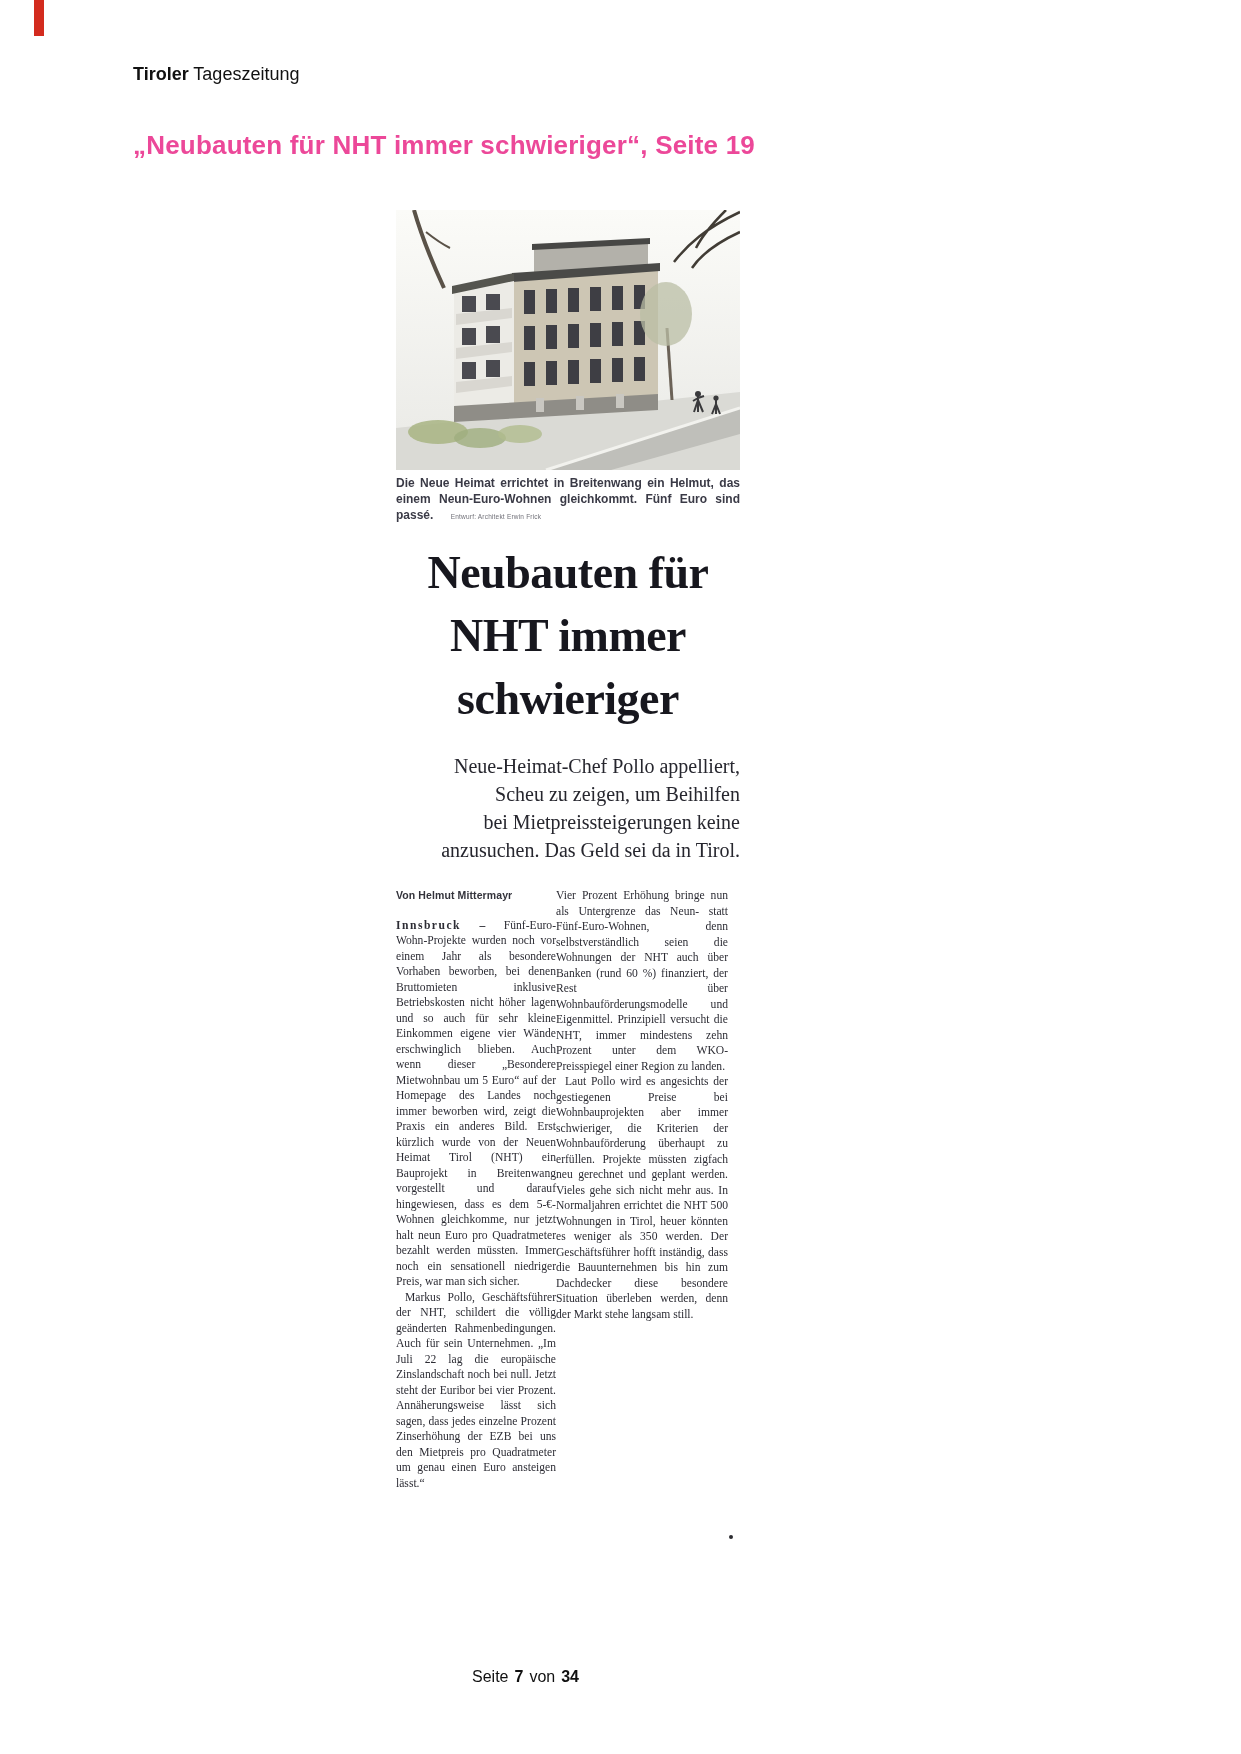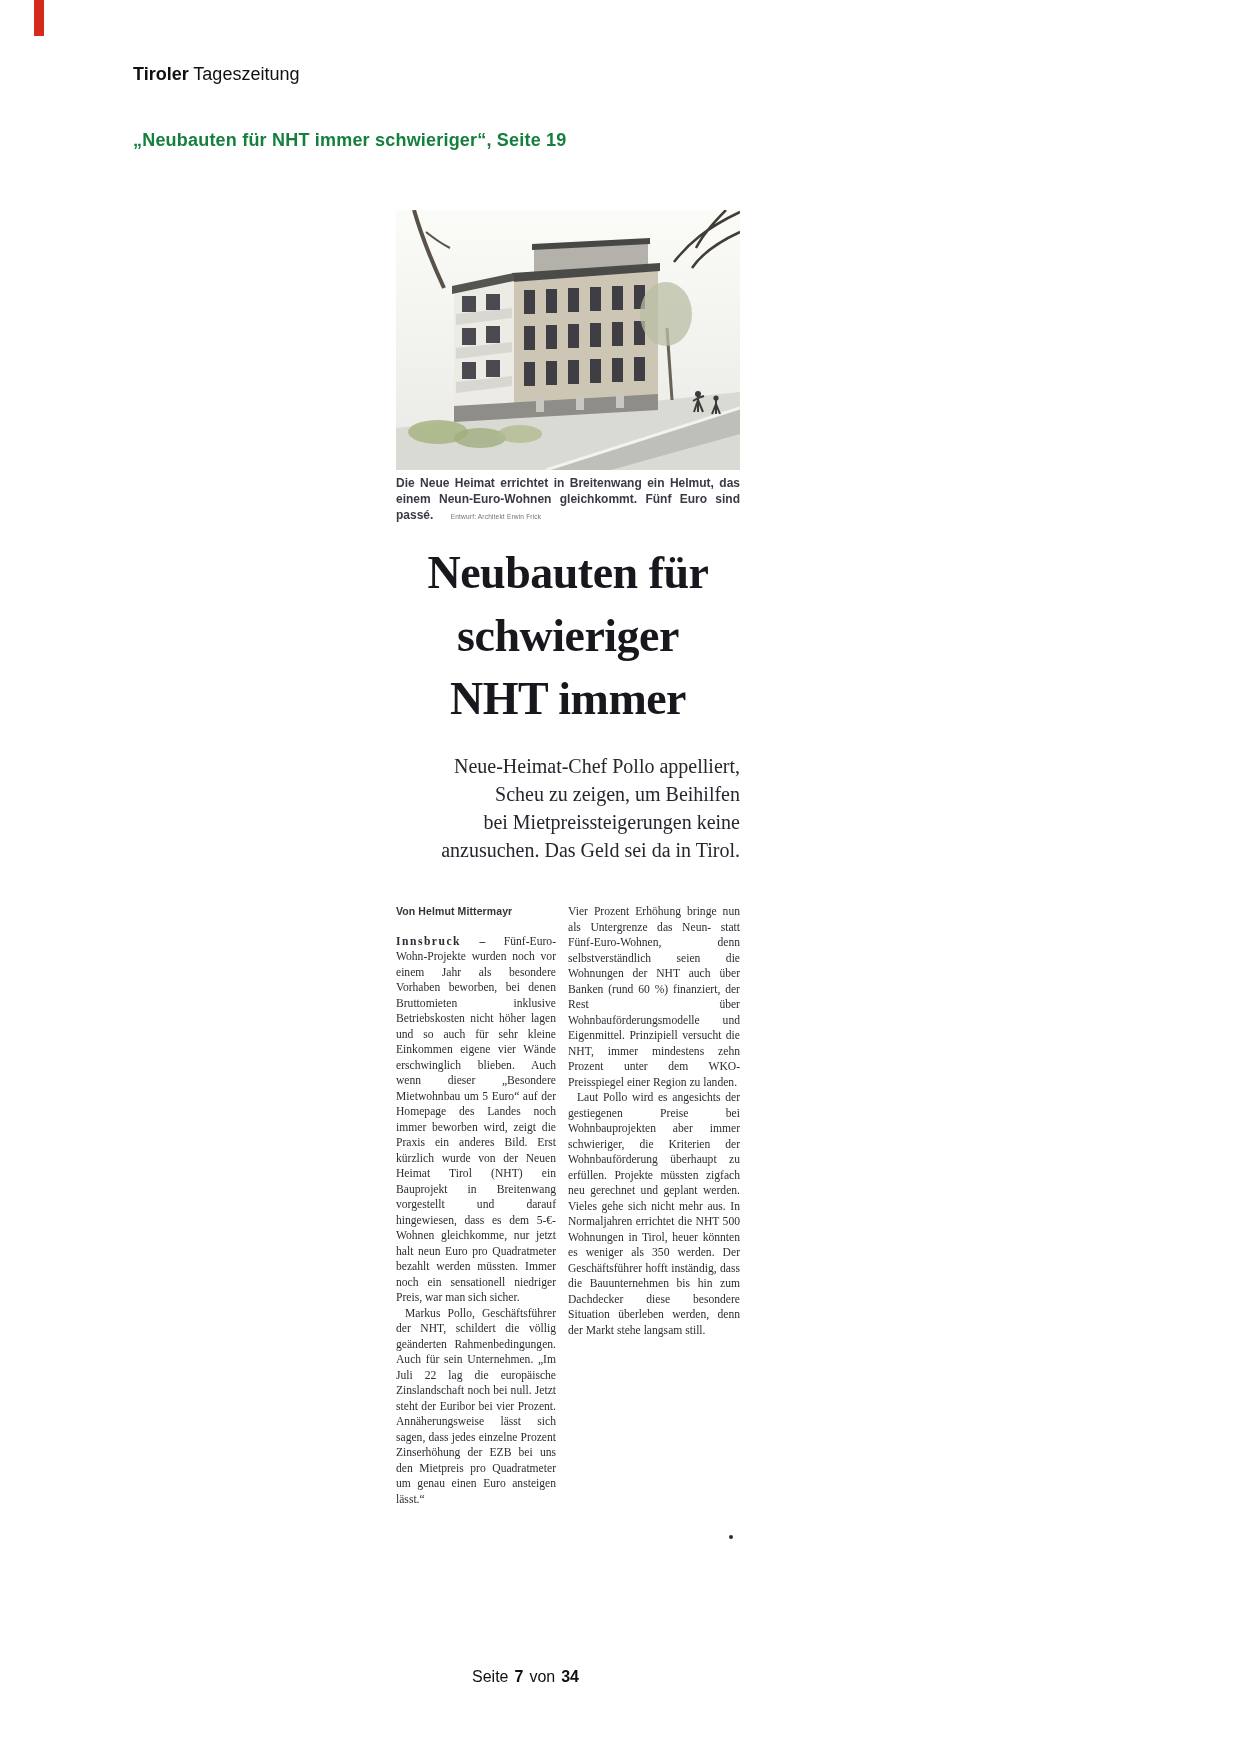--- a/index.html
+++ b/index.html
@@ -6,35 +6,35 @@
   .page{
     position:relative;width:1051px;height:1754px;background:#ffffff;
     font-family:"Liberation Sans",sans-serif;overflow:hidden;
   }
   
   .red-mark{position:absolute;left:34px;top:0;width:10px;height:36px;background:#d32b1e;}
   .speck{position:absolute;left:729px;top:1535px;width:4px;height:4px;background:#2b2b30;border-radius:50%;}
 
   .brand{position:absolute;left:133px;top:64px;font-size:18px;color:#111;}
   .brand b{font-weight:bold;}
-  .doc-title{position:absolute;left:133px;top:130px;font-size:18px;font-weight:bold;color:#15803d;letter-spacing:.2px;}
+  .doc-title{position:absolute;left:133px;top:130px;font-size:26px;font-weight:bold;color:#ec4899;letter-spacing:.2px;}
 
   .clip{position:absolute;left:396px;top:210px;width:344px;color:#2e2e36;}
 
   .photo{width:344px;height:260px;display:block;}
 
   .caption{margin-top:5px;font-size:12px;line-height:16px;font-weight:bold;color:#3a3a46;text-align:justify;}
   .caption .credit{font-weight:normal;font-size:6.5px;color:#707078;letter-spacing:.2px;white-space:nowrap;margin-left:14px;}
 
   .headline{margin-top:16px;text-align:center;font-family:"Liberation Serif",serif;
     font-weight:bold;font-size:46px;line-height:63px;color:#17171e;letter-spacing:-.5px;}
   .subhead{margin-top:22px;text-align:right;font-family:"Liberation Serif",serif;
     font-size:20px;line-height:28px;color:#26262e;}
 
-  .body-cols{margin-top:40px;display:flex;gap:12px;font-family:"Liberation Serif",serif;}
+  .body-cols{margin-top:24px;display:flex;font-family:"Liberation Serif",serif;}
   .col{font-size:11.6px;line-height:15.5px;text-align:justify;color:#2c2c34;}
   .col-left{width:160px;}
   .col-right{width:172px;}
   .byline{font-family:"Liberation Sans",sans-serif;font-size:10.5px;font-weight:bold;color:#33333b;margin-bottom:14px;letter-spacing:.1px;}
   .col p{margin:0;}
   .col p + p{text-indent:9px;}
   .lead{font-weight:bold;letter-spacing:1.5px;}
   .lead-sep{font-weight:bold;}
 
   .footer{position:absolute;left:0;top:1668px;width:100%;text-align:center;font-size:16px;color:#111;}
@@ -128,22 +128,22 @@
       <circle cx="320" cy="188" r="2.6" fill="#3a3a3c"></circle>
     </svg>
 
     <div class="caption">
       <span>Die Neue Heimat errichtet in Breitenwang ein Helmut, das einem Neun-Euro-Wohnen gleichkommt. Fünf Euro sind passé.</span>
       <span class="credit">Entwurf: Architekt Erwin Frick</span>
     </div>
 
     <div class="headline">
       <div>Neubauten für</div>
+      <div>NHT immer</div>
       <div>schwieriger</div>
-      <div>NHT immer</div>
     </div>
 
     <div class="subhead">
       <div>Neue-Heimat-Chef Pollo appelliert,</div>
       <div>Scheu zu zeigen, um Beihilfen</div>
       <div>bei Mietpreissteigerungen keine</div>
       <div>anzusuchen. Das Geld sei da in Tirol.</div>
     </div>
 
     <div class="body-cols">

